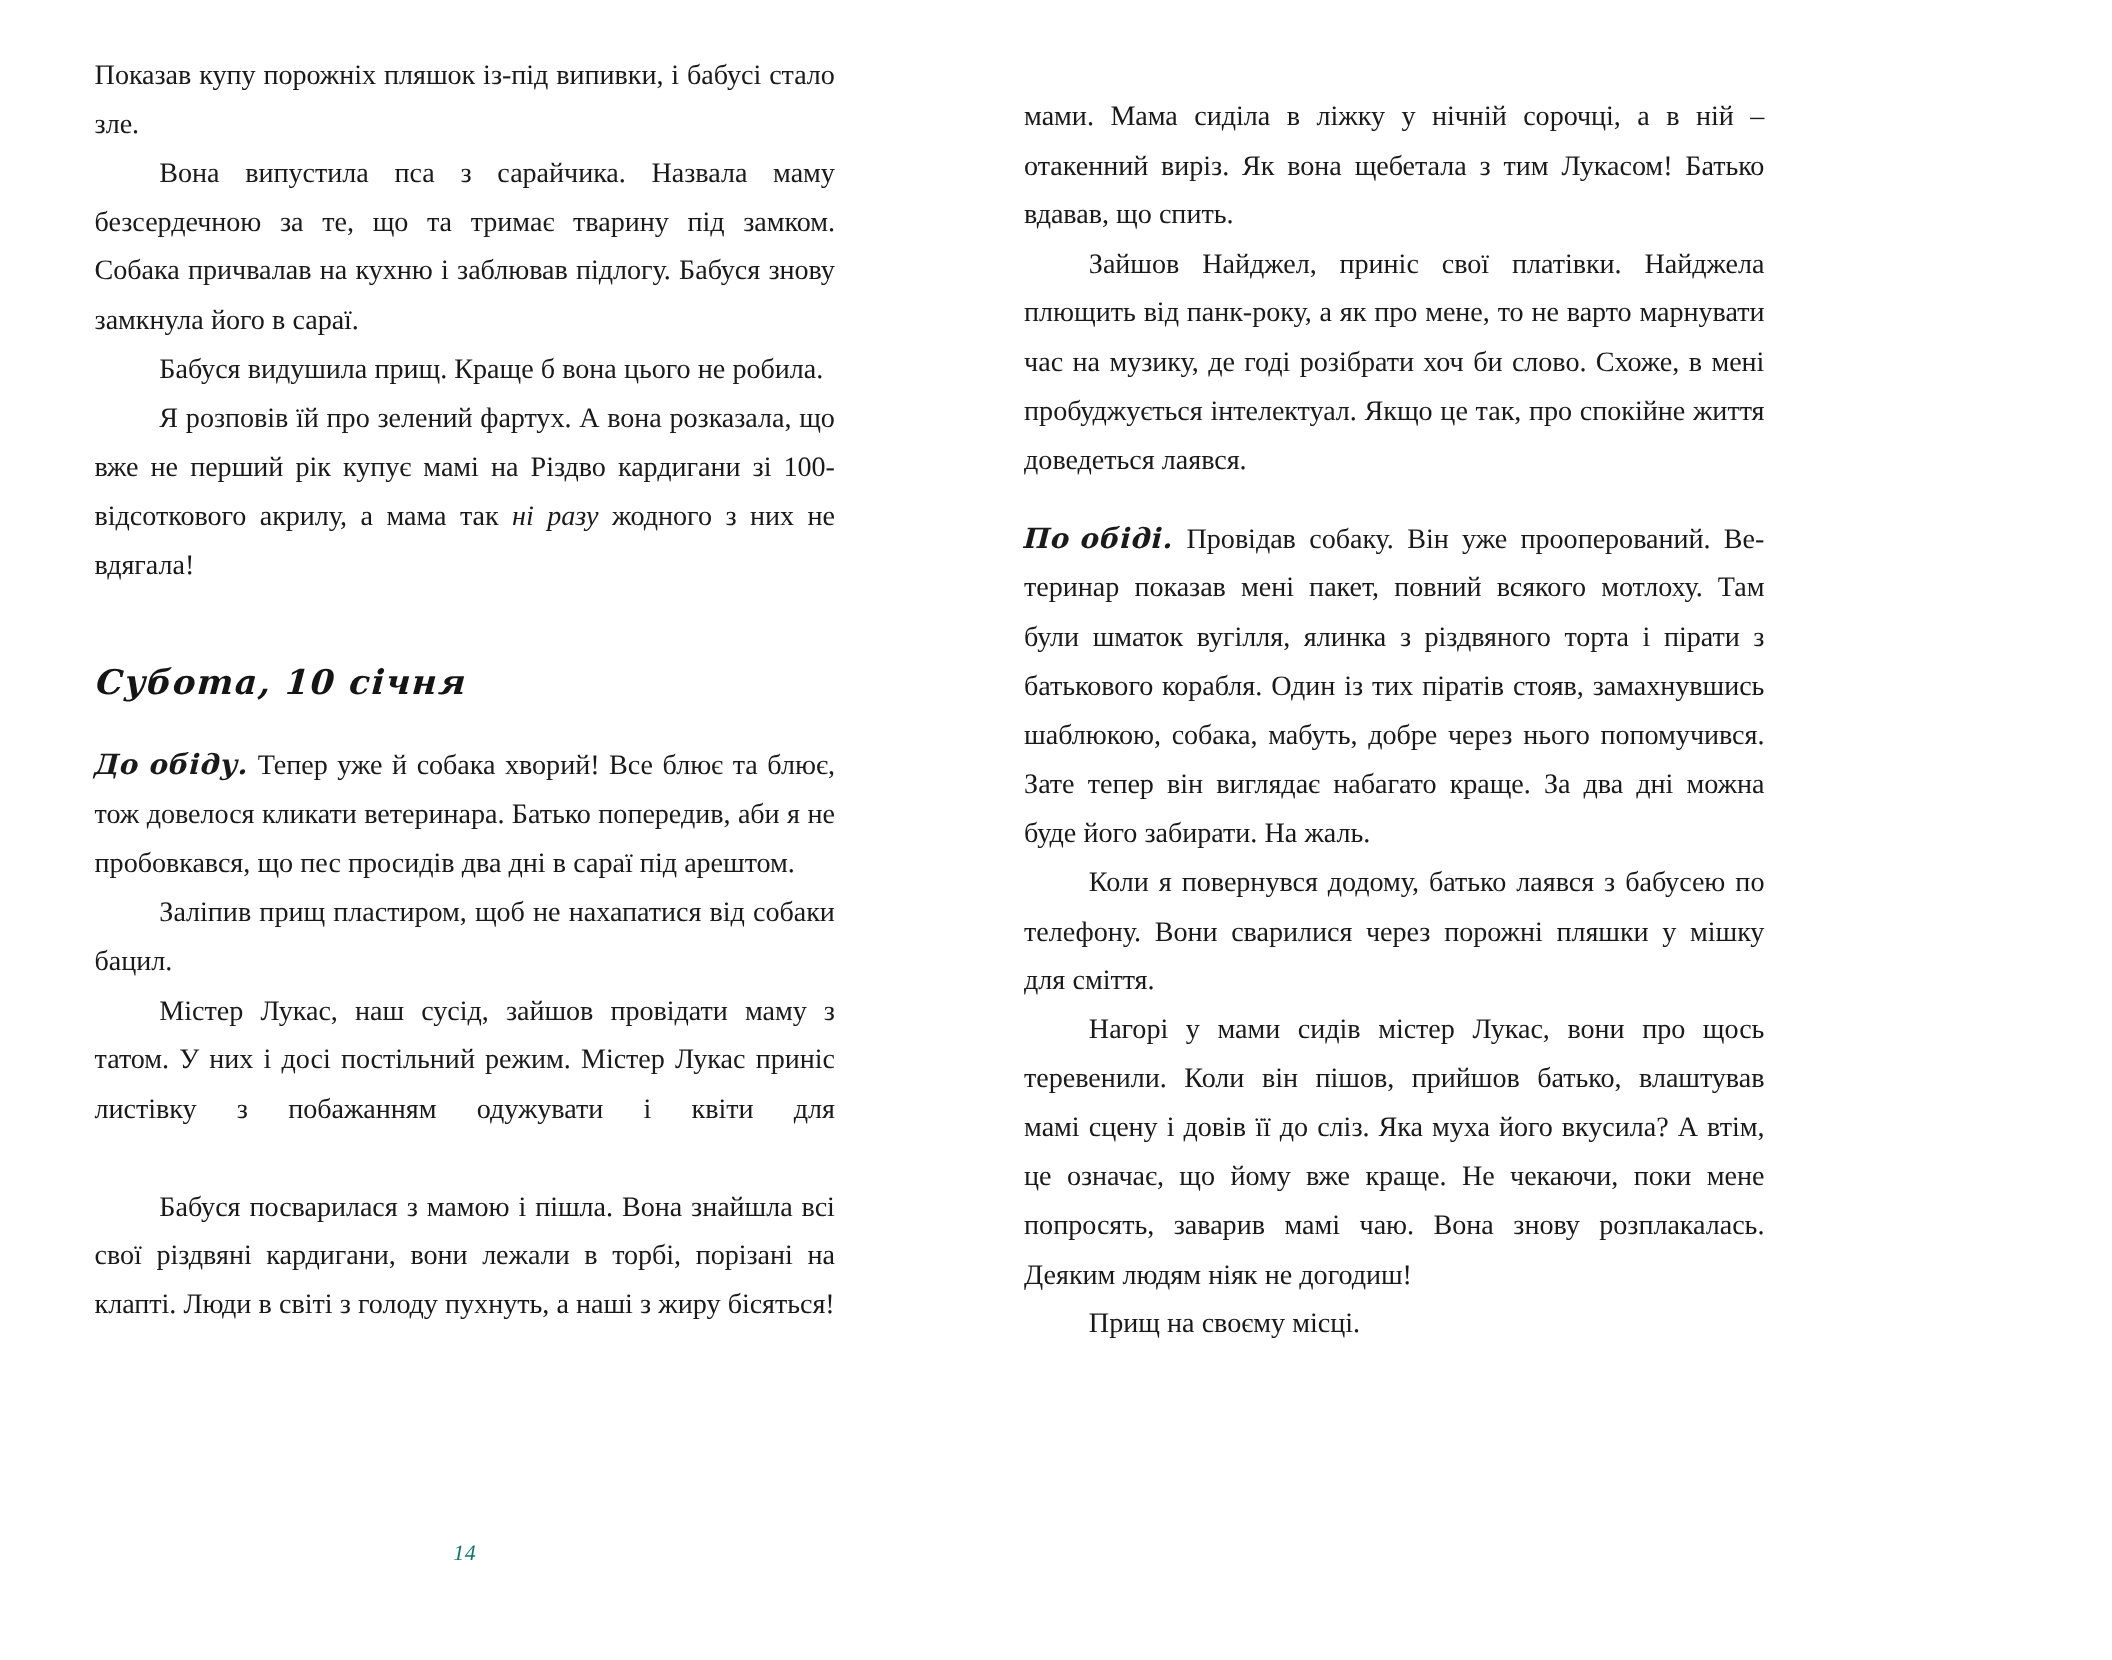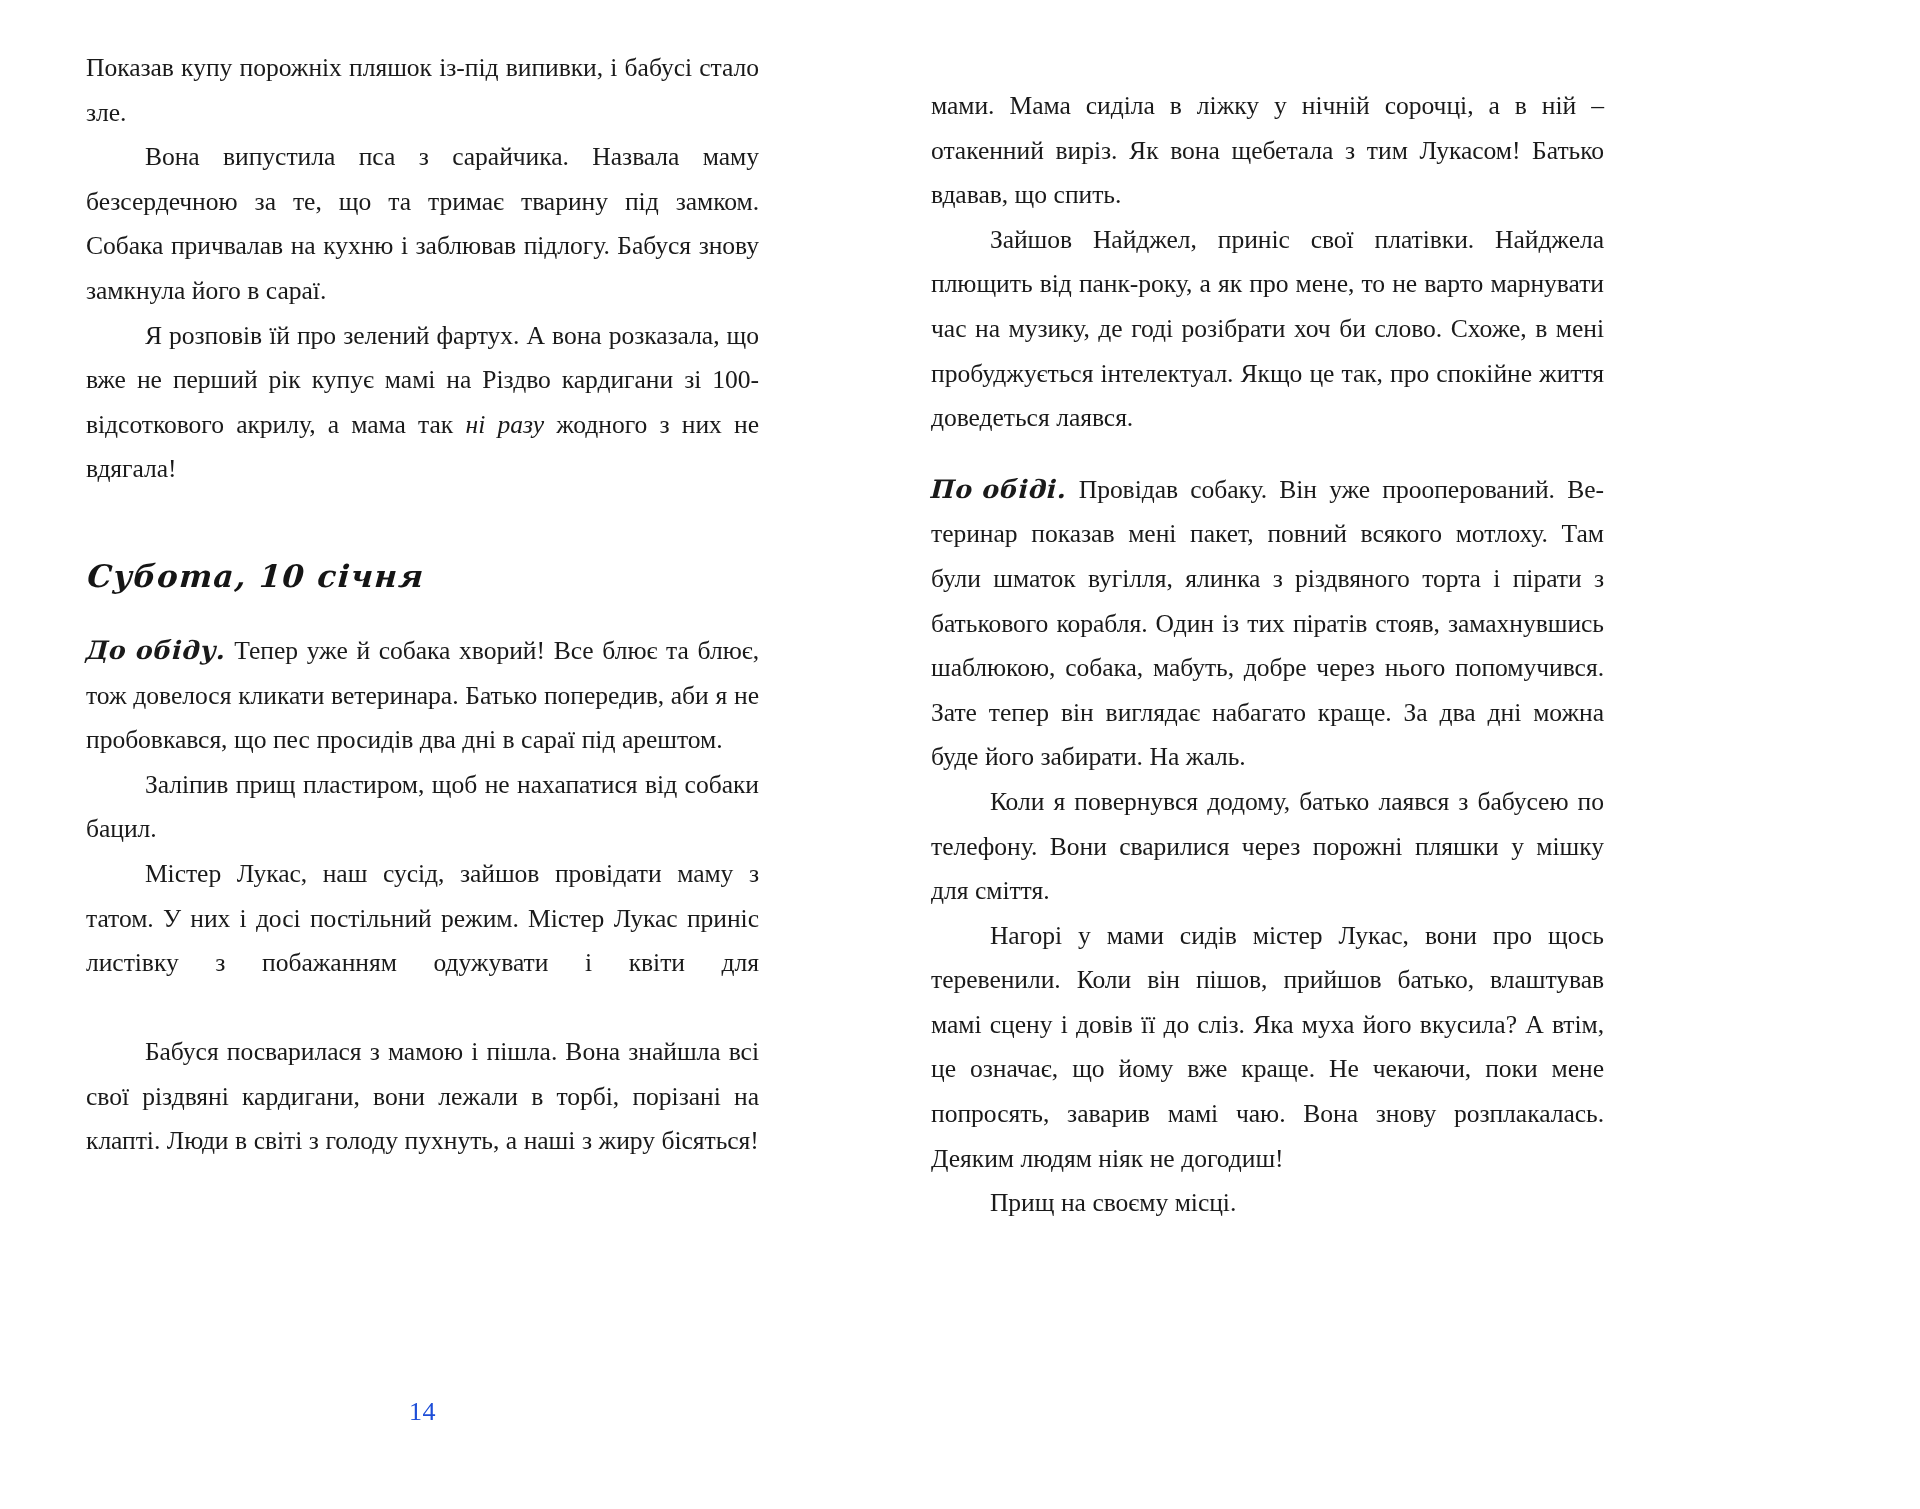--- a/index.html
+++ b/index.html
@@ -87,38 +87,40 @@
   .ital {
     font-style: italic;
   }
 
   .folio {
     position: absolute;
     bottom: 82px;
     left: 0;
     right: 0;
     text-align: center;
-    font-size: 26px;
+    font-size: 20px;
     line-height: 30px;
-    color: #1d4ed8;
+    color: #0f766e;
     letter-spacing: 0.5px;
+    font-style: italic;
   }
 </style>
 </head>
 <body>
 
 <div class="spread">
 
   <div class="page page-left">
     <div class="textblock">
 
       <p class="para noindent">Показав купу порожніх пляшок із-під випивки, і бабу­сі стало зле.</p>
 
       <p class="para indent">Вона випустила пса з сарайчика. Назвала маму безсердечною за те, що та тримає тварину під замком. Собака причвалав на кухню і заблював підлогу. Бабуся знову замкнула його в сараї.</p>
 
+      <p class="para indent">Бабуся видушила прищ. Краще б вона цього не ро­била.</p>
 
       <p class="para indent"><span>Я розповів їй про зелений фартух. А вона розказала, що вже не перший рік купує мамі на Різдво кардигани зі 100-відсоткового акрилу, а мама так </span><span class="ital">ні разу</span><span> жодного з них не вдягала!</span></p>
 
       <div class="spacer-before-heading"></div>
       <h2 class="date-heading">Субота, 10 січня</h2>
       <div class="spacer-after-heading"></div>
 
       <p class="para noindent"><span class="runin">До обіду.</span><span> Тепер уже й собака хворий! Все блює та блює, тож довелося кликати ветеринара. Батько попередив, аби я не пробовкався, що пес просидів два дні в сараї під арештом.</span></p>
 
       <p class="para indent">Заліпив прищ пластиром, щоб не нахапатися від собаки бацил.</p>

